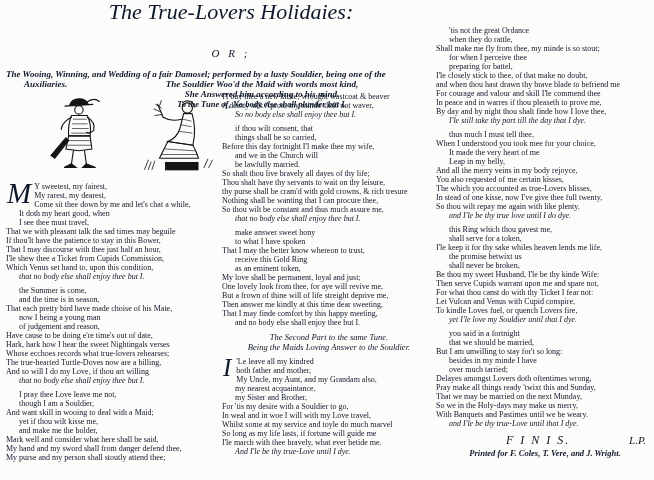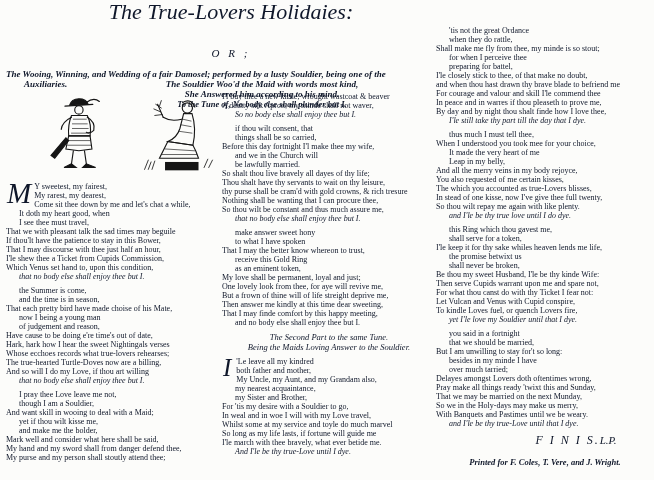--- a/index.html
+++ b/index.html
@@ -25,25 +25,25 @@
   .col-right { left:436px; top:26px; width:218px; }
   .woodcuts { display:flex; gap:8px; height:82px; margin:0 0 6px 32px; }
   .stanza { margin-bottom:5px; clear:both; }
   .line { white-space:nowrap; }
   .line.in { padding-left:13px; }
   .line.it { font-style:italic; }
   .dropcap { float:left; font-style:italic; font-size:29px; line-height:21px; padding:1px 3px 0 1px; }
   .dropcap.narrow { font-size:25px; line-height:20px; padding-right:5px; }
   .part-heading { text-align:center; font-style:italic; font-size:8.5px; line-height:10px; margin:4px 0 5px; }
   
-  .finis-row { display:flex; justify-content:center; align-items:baseline;
+  .finis-row { display:flex; justify-content:space-between; align-items:baseline;
                padding:3px 8px 0 70px; font-style:italic; }
   .finis    { font-size:12px; letter-spacing:2px; }
   .initials { font-size:11px; }
-  .imprint  { text-align:center; font-style:italic; font-weight:bold; font-size:8.5px; margin-top:13px; }
+  .imprint  { text-align:center; font-style:italic; font-weight:bold; font-size:8.5px; margin-top:4px; }
   svg { display:block; }
 </style>
 </head>
 <body>
 
 <div class="sheet">
 
   <div class="header">
     <div class="title">The True-Lovers Holidaies:</div>
     <div class="or">O R ;</div>

